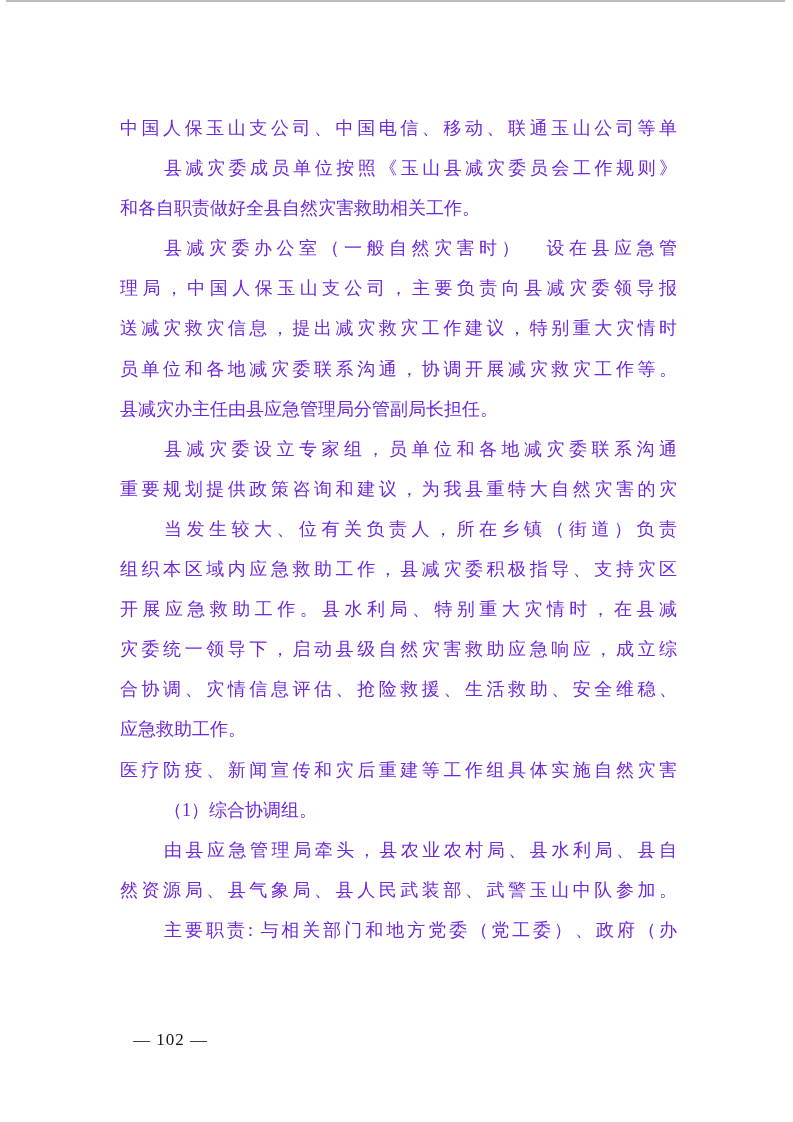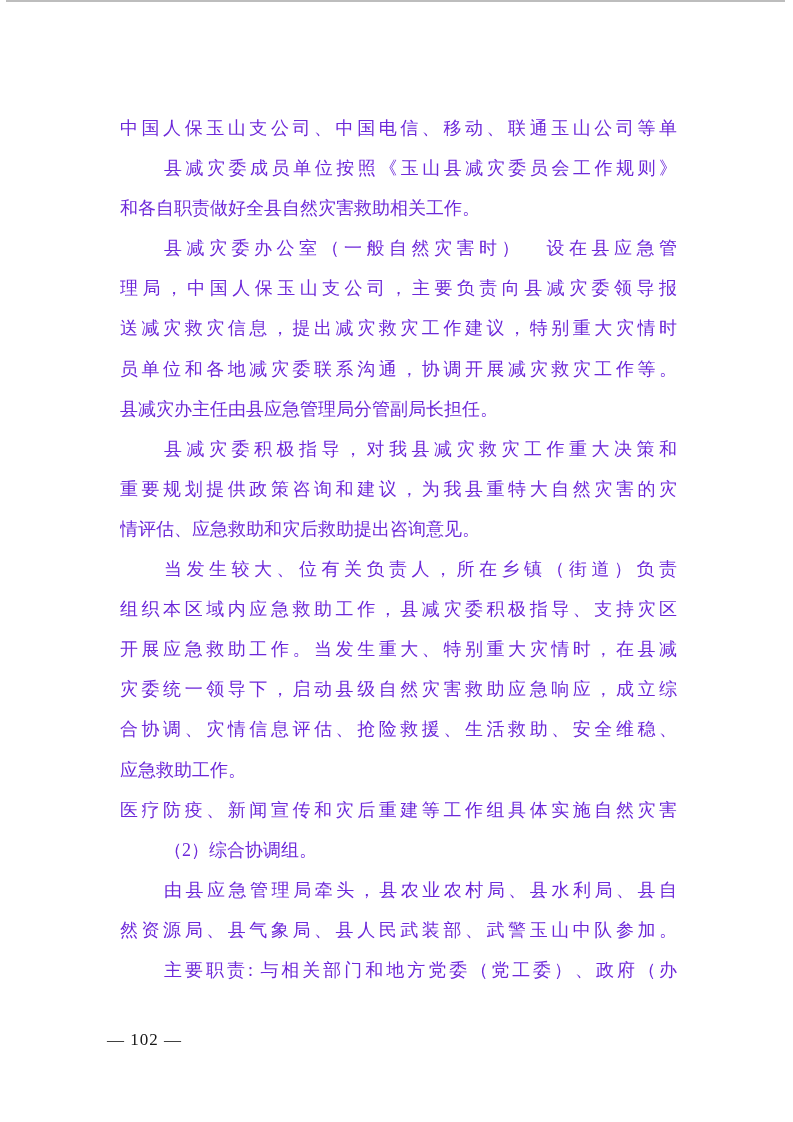--- a/index.html
+++ b/index.html
@@ -33,21 +33,21 @@
     color: #6d28d9;
     text-align: justify;
     text-align-last: left;
     overflow: hidden;
     letter-spacing: 0;
   }
   .line.stretch { text-align-last: justify; }
   .line.indent { padding-left: 44px; }
   .footer-page-number {
     position: absolute;
-    left: 107px; top: 1028px;
+    left: 133px; top: 1028px;
     font-size: 17px;
     line-height: 24px;
     color: #181818;
     font-family: "Liberation Serif", serif;
     letter-spacing: 1px;
   }
 </style>
 </head>
 <body>
 
@@ -55,29 +55,28 @@
   <div class="scan-edge-top"></div>
   <div class="doc-body">
       <div class="line stretch">中国人保玉山支公司、中国电信、移动、联通玉山公司等单</div>
       <div class="line indent stretch">县减灾委成员单位按照《玉山县减灾委员会工作规则》</div>
       <div class="line">和各自职责做好全县自然灾害救助相关工作。</div>
       <div class="line indent stretch">县减灾委办公室（一般自然灾害时）　设在县应急管</div>
       <div class="line stretch">理局，中国人保玉山支公司，主要负责向县减灾委领导报</div>
       <div class="line stretch">送减灾救灾信息，提出减灾救灾工作建议，特别重大灾情时</div>
       <div class="line stretch">员单位和各地减灾委联系沟通，协调开展减灾救灾工作等。</div>
       <div class="line">县减灾办主任由县应急管理局分管副局长担任。</div>
-      <div class="line indent stretch">县减灾委积极指导，对我县减灾救灾工作重大决策和</div>
+      <div class="line indent stretch">县减灾委设立专家组，员单位和各地减灾委联系沟通</div>
       <div class="line stretch">重要规划提供政策咨询和建议，为我县重特大自然灾害的灾</div>
-      <div class="line">情评估、应急救助和灾后救助提出咨询意见。</div>
       <div class="line indent stretch">当发生较大、位有关负责人，所在乡镇（街道）负责</div>
       <div class="line stretch">组织本区域内应急救助工作，县减灾委积极指导、支持灾区</div>
-      <div class="line stretch">开展应急救助工作。当发生重大、特别重大灾情时，在县减</div>
+      <div class="line stretch">开展应急救助工作。县水利局、特别重大灾情时，在县减</div>
       <div class="line stretch">灾委统一领导下，启动县级自然灾害救助应急响应，成立综</div>
       <div class="line stretch">合协调、灾情信息评估、抢险救援、生活救助、安全维稳、</div>
       <div class="line">应急救助工作。</div>
       <div class="line stretch">医疗防疫、新闻宣传和灾后重建等工作组具体实施自然灾害</div>
-      <div class="line indent">（2）综合协调组。</div>
+      <div class="line indent">（1）综合协调组。</div>
       <div class="line indent stretch">由县应急管理局牵头，县农业农村局、县水利局、县自</div>
       <div class="line stretch">然资源局、县气象局、县人民武装部、武警玉山中队参加。</div>
       <div class="line indent stretch">主要职责: 与相关部门和地方党委（党工委）、政府（办</div>
     </div>
   <div class="footer-page-number">— 102 —</div>
 </div>
 
 </body></html>

